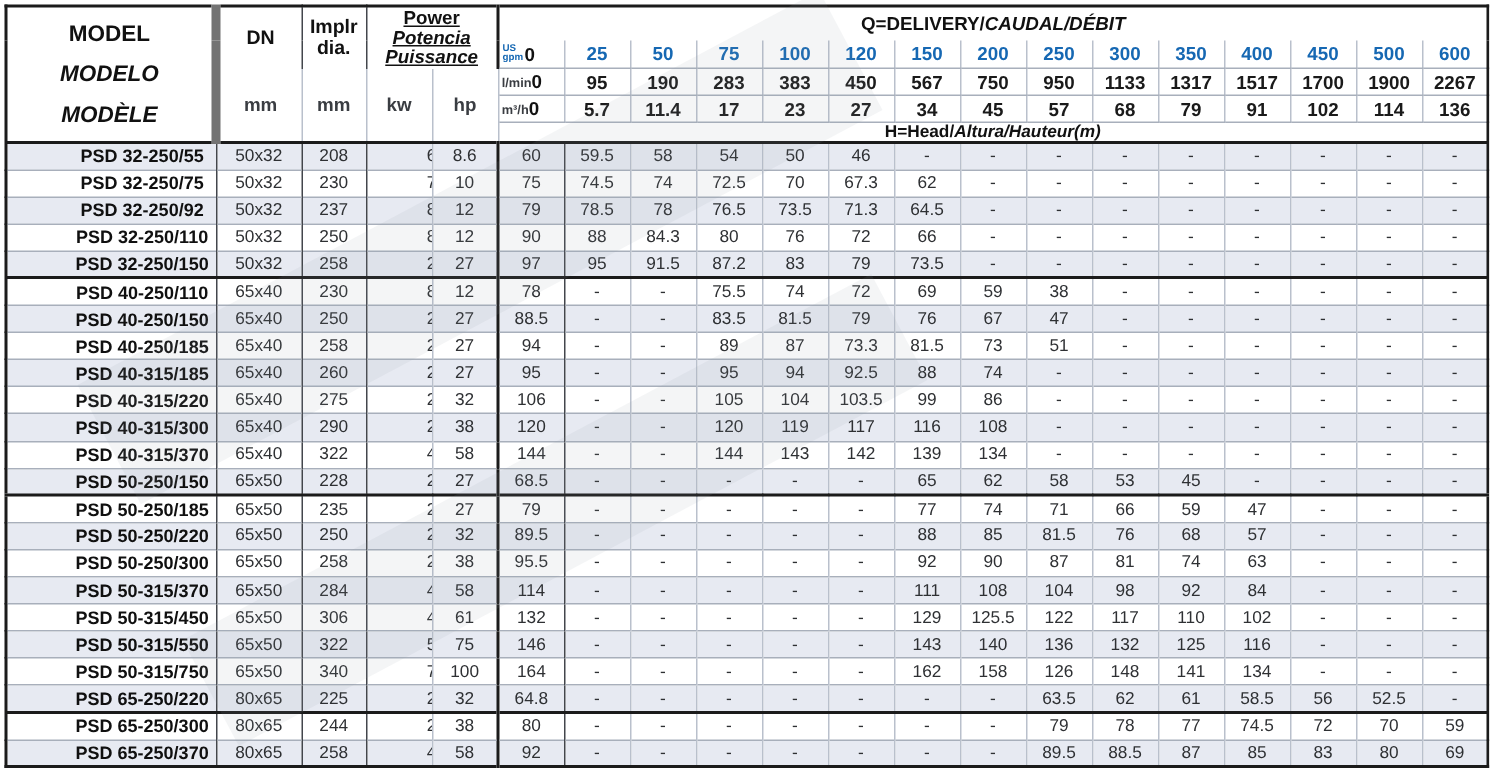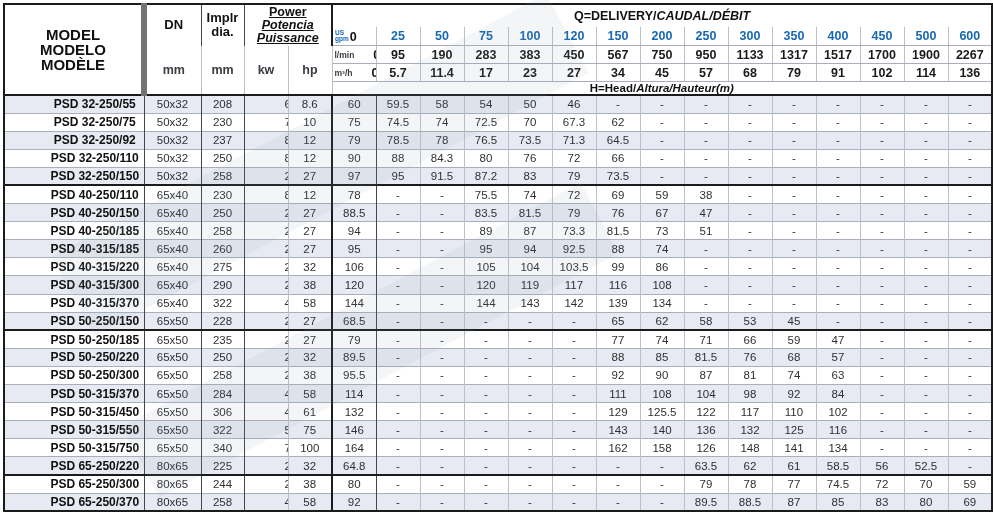--- a/index.html
+++ b/index.html
@@ -6,39 +6,39 @@
   .page{width:993px;height:513px;position:relative;box-sizing:border-box;padding:3px;background:#fff;overflow:hidden;}
   table{border-collapse:collapse;table-layout:fixed;width:987px;border:2px solid #1b1b1b;background:#fff;position:relative;z-index:1;}
   col.c-model{width:140px;} col.c-dn{width:57px;} col.c-implr{width:43px;}
   col.c-kw{width:44px;} col.c-hp{width:44px;} col.c-q{width:44px;}
   th,td{padding:0;margin:0;text-align:center;vertical-align:middle;white-space:nowrap;overflow:hidden;}
 
   
   thead th{background:#fff;color:#111;}
   thead{border-bottom:2px solid #1b1b1b;}
   .h-model{border-right:6px solid #737373;font-weight:bold;font-size:15px;line-height:15px;}
-  .h-model .it{}
+  .h-model .it{font-style:italic;margin-top:12px;}
   .h-dn,.h-implr,.h-power{border-right:1px solid #43464c;font-weight:bold;font-size:13px;line-height:14px;}
   .h-power{font-size:12.5px;line-height:13px;text-decoration:underline;}
   .h-power .it{font-style:italic;}
   .h-unit-mm,.h-kw,.h-hp{font-weight:normal;color:#3a3d42;font-size:12.5px;}
   .h-unit-mm{border-right:1px solid #43464c;}
   .h-kw{border-right:1px solid #b9c0cc;}
   .h-hp{border-right:2px solid #1b1b1b;}
   .h-implr2{border-right:1px solid #43464c;}
   .h-power2{border-right:2px solid #1b1b1b;}
   .h-qtitle{font-weight:bold;font-size:12.5px;height:22px;}
   .h-qtitle .it{font-style:italic;}
   tr.gpm-r th,tr.lmin-r th,tr.m3h-r th{border-right:1px solid #b9c0cc;border-bottom:1px solid #a8afbb;font-weight:bold;font-size:12.5px;}
   tr.gpm-r th:last-child,tr.lmin-r th:last-child,tr.m3h-r th:last-child{border-right:none;}
   tr.gpm-r th{color:#1668b3;height:18px;}
   tr.lmin-r .qh,tr.m3h-r .qh{color:#1a1a1a;height:17px;}
   .unit-cell{text-align:left;padding-left:2px;}
   .ustack{display:inline-flex;flex-direction:column;justify-content:center;font-size:6.5px;line-height:6px;color:#1668b3;font-weight:bold;vertical-align:middle;margin-right:1px;}
-  .ulabel{font-size:8.5px;color:#3a3d42;font-weight:bold;margin-right:19px;vertical-align:middle;}
+  .ulabel{font-size:8.5px;color:#3a3d42;font-weight:bold;margin-right:0;vertical-align:middle;}
   .zero{font-weight:bold;color:#111;font-size:12.5px;vertical-align:middle;}
   .h-headlabel{height:12px;font-weight:bold;font-size:11.5px;line-height:11px;border-bottom:none;}
   .h-headlabel .it{font-style:italic;}
 
   
   tbody tr{height:18.1px;border-top:1px solid #a8afbb;}
   tbody tr.alt td{background:#e7eaf2;}
   tbody tr.thick{border-bottom:2px solid #1b1b1b;}
   tbody td{font-size:11.5px;color:#2e3033;}
   td.c-model{font-weight:bold;color:#101010;font-size:12px;border-right:1px solid #43464c;padding-left:41px;}

